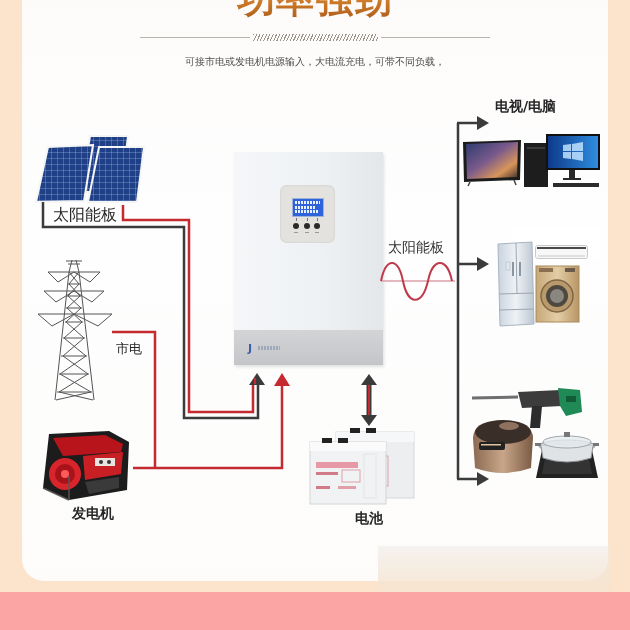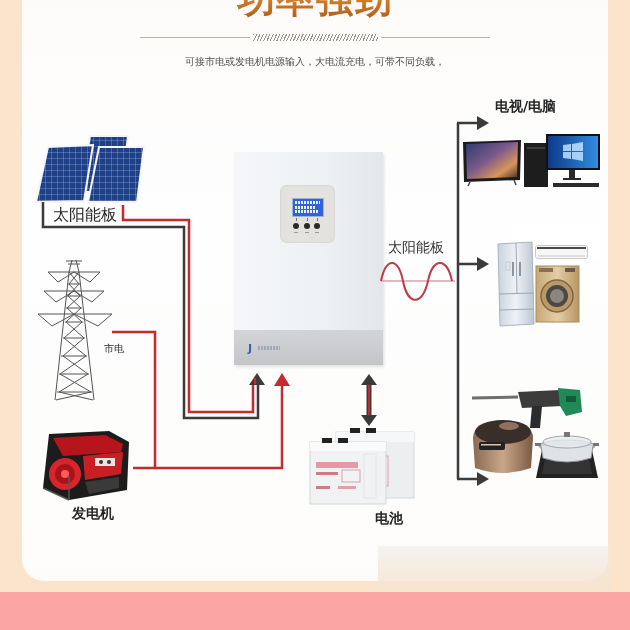--- a/index.html
+++ b/index.html
@@ -77,21 +77,21 @@
     <svg width="76" height="144" viewBox="0 0 76 144" fill="none" stroke="#555" stroke-width="1">
       <path d="M34 2 L31 14 L17 142 M38 2 L41 14 L56 142"></path>
       <path d="M30 6 H42 M28 3 L44 3"></path>
       <path d="M10 14 H62 L52 24 L36 14 L20 24 Z"></path>
       <path d="M6 33 H66 L54 44 L36 33 L18 44 Z"></path>
       <path d="M0 56 H74 L60 68 L36 56 L14 68 Z"></path>
       <path d="M31 14 L41 26 L30 38 L43 50 L28 64 L46 80 L25 98 L50 116 L21 134 L55 142 M41 14 L31 26 L42 38 L29 50 L44 64 L26 80 L48 98 L22 116 L53 134 L18 142"></path>
       <path d="M30 26 H42 M29 38 H43 M28 50 H44 M27 64 H45 M25 80 H47 M23 98 H49 M21 116 H51 M19 134 H54"></path>
     </svg>
   </div>
-  <div class="label" style="left:104px;top:340px;font-size:10px;">市电</div>
+  <div class="label" style="left:116px;top:340px;font-size:13px;">市电</div>
 
   <div class="abs" style="left:39px;top:428px;width:92px;height:76px;">
     <svg width="92" height="76" viewBox="0 0 92 76">
       <path d="M10 6 L70 3 L90 14 L88 62 L30 72 L4 60 Z" fill="#1c1c1c"></path>
       <path d="M14 10 L66 7 L84 16 L82 24 L24 28 Z" fill="#b8141b"></path>
       <path d="M44 28 L84 24 L82 46 L46 52 Z" fill="#c81f24"></path>
       <rect x="56" y="30" width="20" height="8" fill="#e9e4e0"></rect>
       <circle cx="62" cy="34" r="2" fill="#333"></circle>
         <circle cx="70" cy="34" r="2" fill="#333"></circle>
       <circle cx="26" cy="46" r="16" fill="#d8242b"></circle>
@@ -138,21 +138,21 @@
       <rect x="14" y="12" width="10" height="5" fill="#222"></rect>
         <rect x="30" y="12" width="10" height="5" fill="#222"></rect>
       <rect x="8" y="36" width="42" height="6" fill="#e79aa5"></rect>
       <rect x="8" y="46" width="22" height="3" fill="#d27b88"></rect>
       <rect x="34" y="44" width="18" height="12" fill="none" stroke="#e0a0a8"></rect>
       <rect x="8" y="60" width="14" height="3" fill="#d27b88"></rect>
       <rect x="30" y="60" width="18" height="3" fill="#e0a0a8"></rect>
       <rect x="56" y="28" width="12" height="44" fill="none" stroke="#e4e4e4"></rect>
     </svg>
   </div>
-  <div class="label b" style="left:355px;top:509px;margin-left:20px;">电池</div>
+  <div class="label b" style="left:355px;top:509px;">电池</div>
 
   <svg class="abs" style="left:0;top:0;" width="630" height="630" viewBox="0 0 630 630" fill="none">
     <g>
       <path d="M43 202 V227 H184 V418 H258 V382" stroke="#3b3b3b" stroke-width="2.5"></path>
       <path d="M123 205 V220 H189 V412 H253 V382" stroke="#c42a2f" stroke-width="2.5"></path>
       <polygon points="249,385 257,373 265,385" fill="#3b3b3b"></polygon>
       <line x1="255" y1="384" x2="255" y2="378" stroke="#c42a2f" stroke-width="2"></line>
     </g>
     <g>
       <path d="M112 332 H155 V468" stroke="#c42a2f" stroke-width="2.5"></path>

